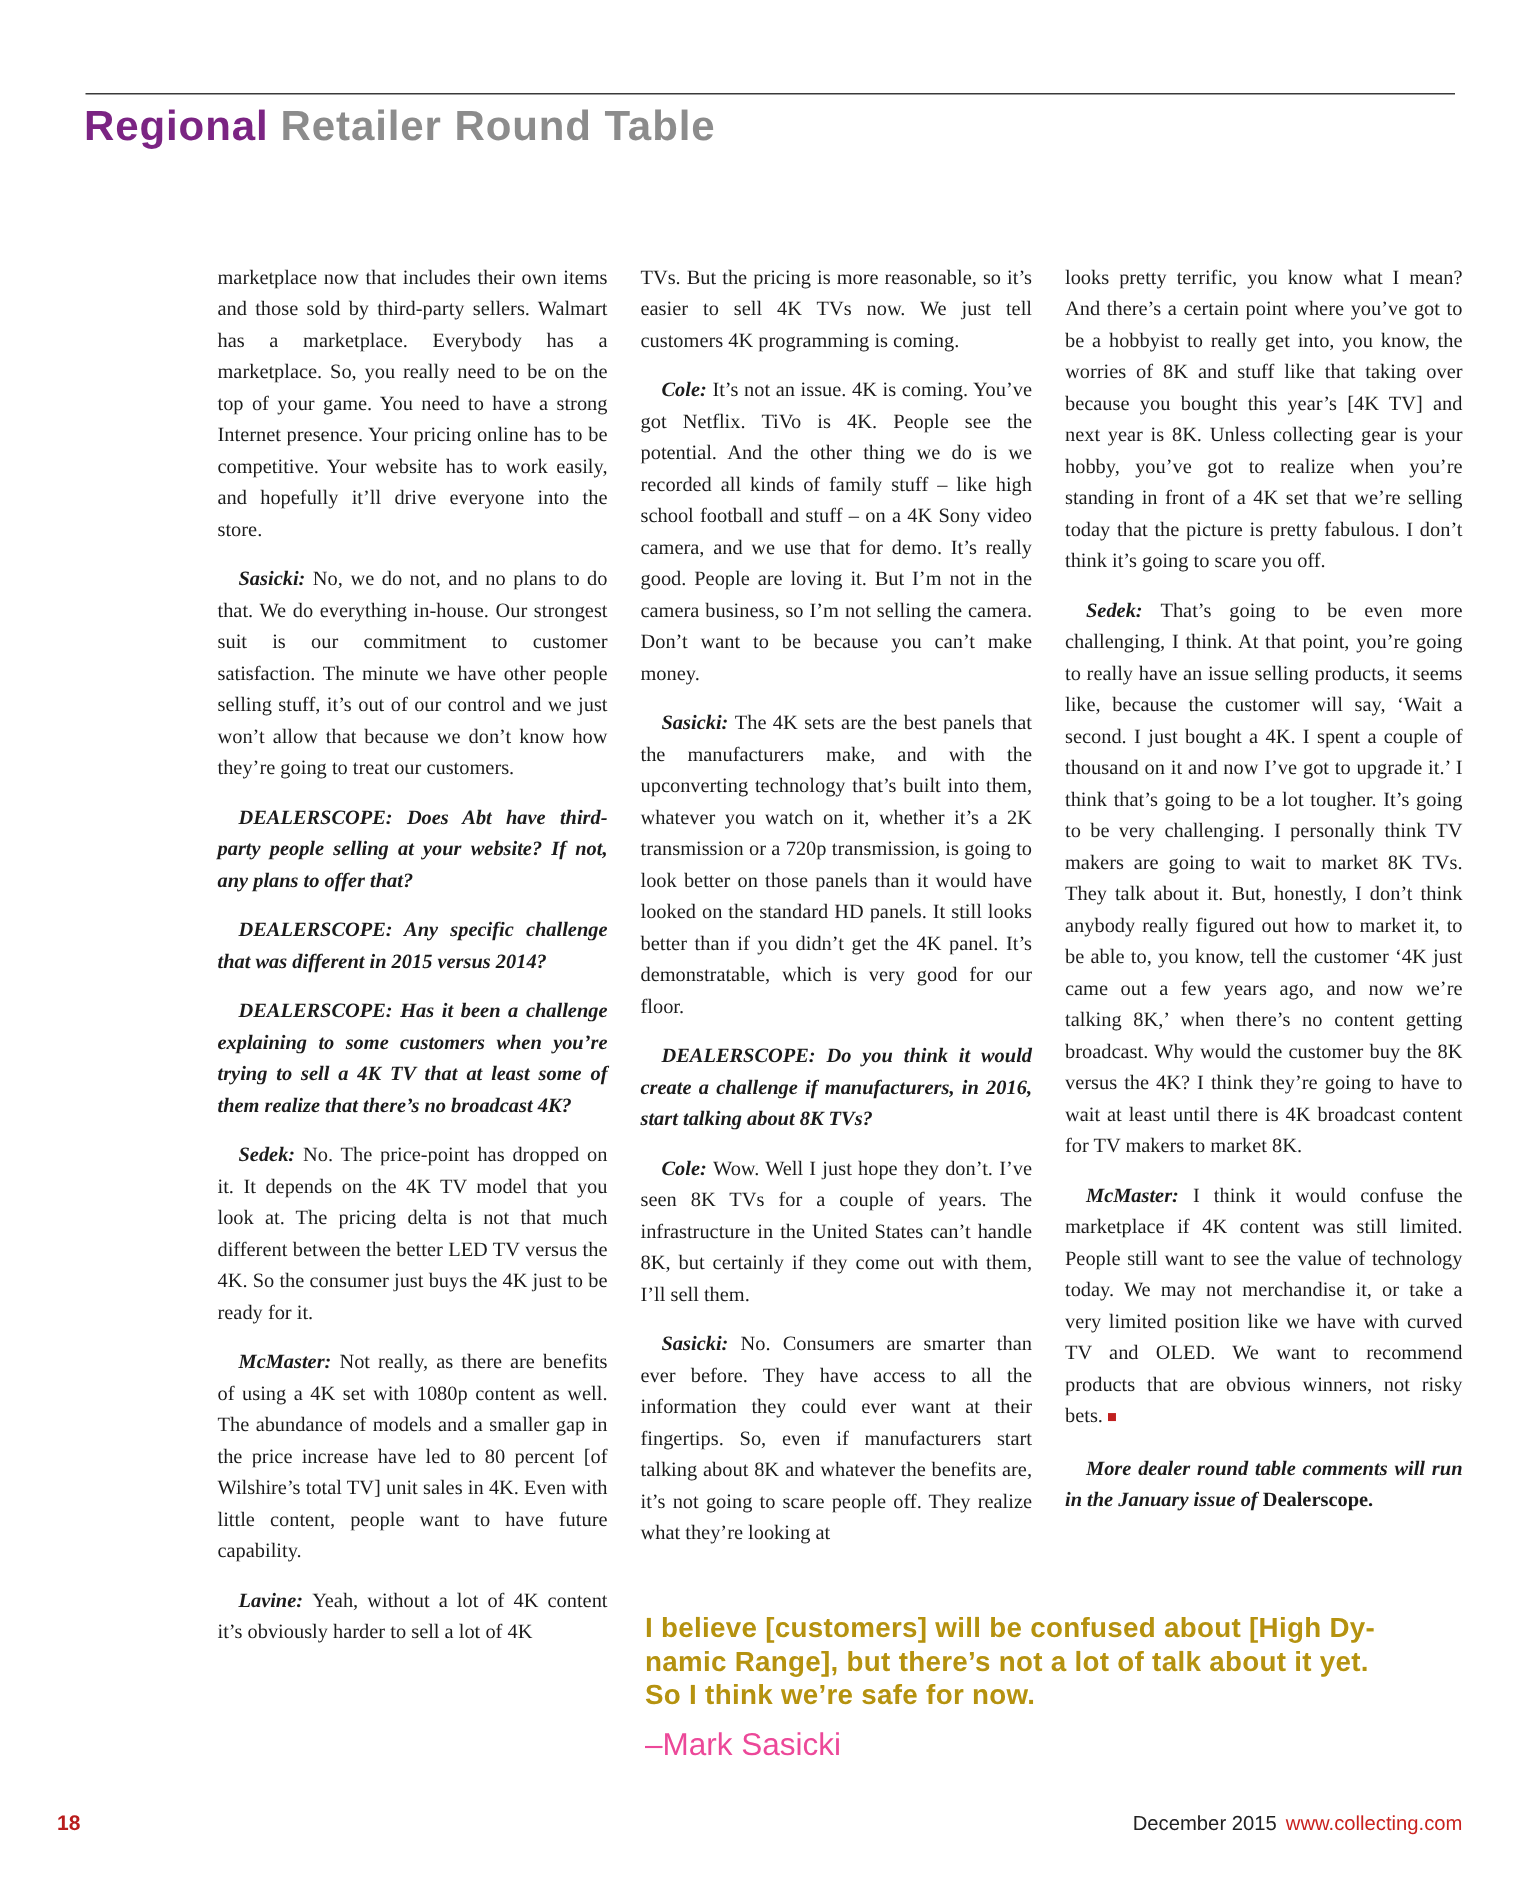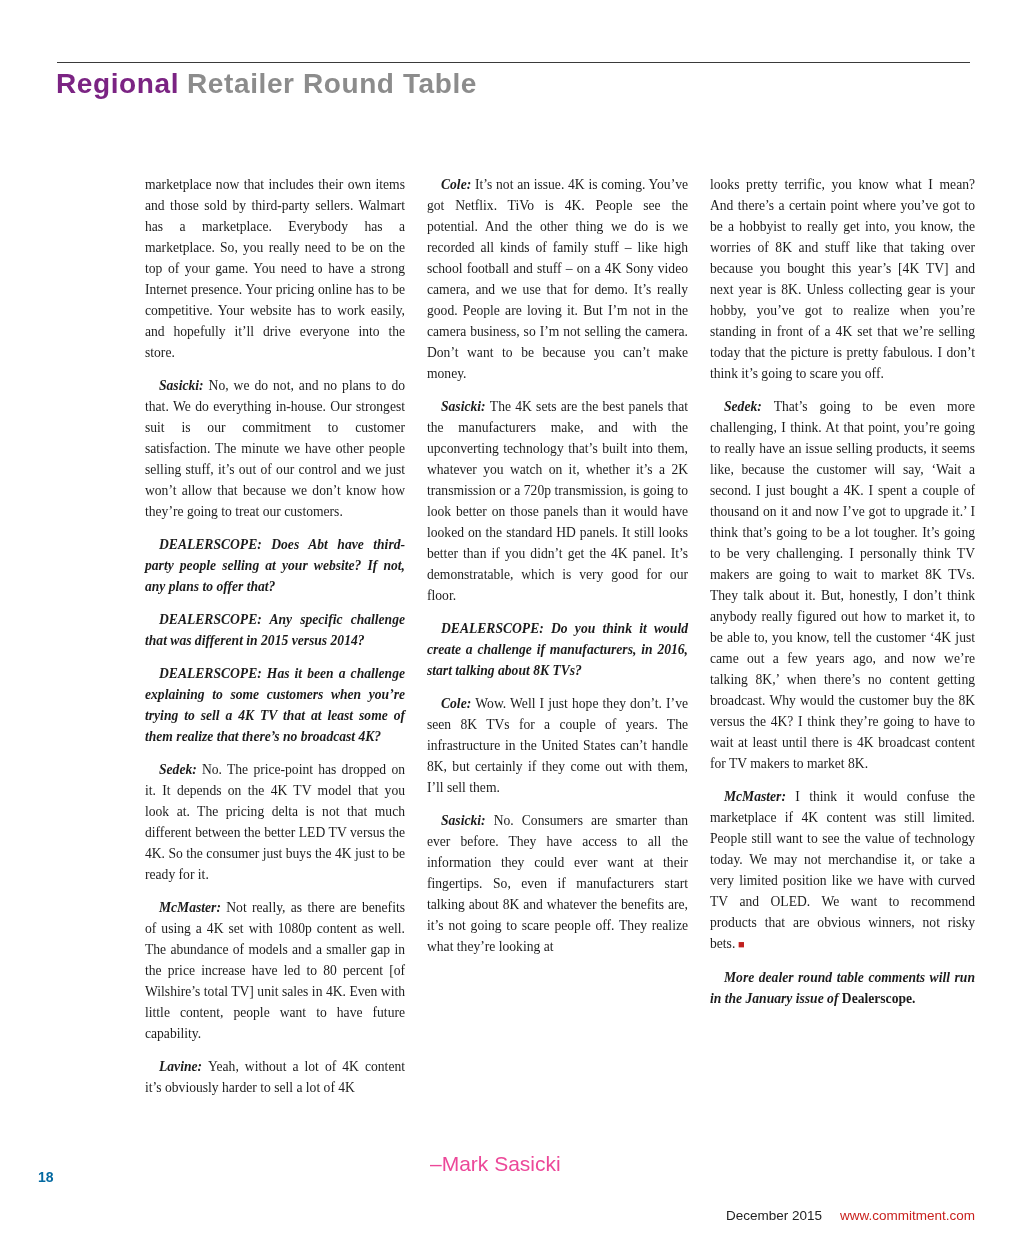--- a/index.html
+++ b/index.html
@@ -35,30 +35,30 @@
   .pullquote {
     position:absolute; left:430px; top:1074px; width:552px;
     font-family:"Liberation Sans", sans-serif; font-weight:bold;
     font-size:18.5px; line-height:22.5px; letter-spacing:0.2px;
   }
   .attribution {
     position:absolute; left:430px; top:1152px;
     font-family:"Liberation Sans", sans-serif; font-size:21px;
   }
   .footer-left {
-    position:absolute; left:38px; top:1169px;
+    position:absolute; left:38px; top:1207px;
     font-family:"Liberation Sans", sans-serif; font-weight:bold;
-    font-size:14px; color:#0369a1;
+    font-size:14px; color:#b91c1c;
   }
   .footer-right {
     position:absolute; right:49px; top:1208px;
     font-family:"Liberation Sans", sans-serif; font-size:13.5px; color:#222222;
     white-space:nowrap;
   }
-  .footer-right .date { margin-right:18px; }
+  .footer-right .date { margin-right:6px; }
   .footer-right a { text-decoration:none; cursor:pointer; }
 </style>
 </head>
 <body>
 
 <div class="page">
 
   <div class="top-rule"></div>
 
   <h1 class="masthead"><span class="accent" style="color: rgb(123, 36, 131);">Regional</span><span class="rest" style="color: rgb(140, 140, 140);">Retailer Round Table</span></h1>
@@ -67,33 +67,35 @@
       <p class="para plain">marketplace now that includes their own items and those sold by third-party sellers. Walmart has a marketplace. Everybody has a marketplace. So, you really need to be on the top of your game. You need to have a strong Internet presence. Your pricing online has to be competitive. Your website has to work easily, and hopefully it’ll drive everyone into the store.</p>
       <p class="para answer"><span class="lead">Sasicki: </span>No, we do not, and no plans to do that. We do everything in-house. Our strongest suit is our commitment to customer satisfaction. The minute we have other people selling stuff, it’s out of our control and we just won’t allow that because we don’t know how they’re going to treat our customers.</p>
       <p class="para question"><span class="lead">DEALERSCOPE: </span>Does Abt have third-party people selling at your website? If not, any plans to offer that?</p>
       <p class="para question"><span class="lead">DEALERSCOPE: </span>Any specific challenge that was different in 2015 versus 2014?</p>
       <p class="para question"><span class="lead">DEALERSCOPE: </span>Has it been a challenge explaining to some customers when you’re trying to sell a 4K TV that at least some of them realize that there’s no broadcast 4K?</p>
       <p class="para answer"><span class="lead">Sedek: </span>No. The price-point has dropped on it. It depends on the 4K TV model that you look at. The pricing delta is not that much different between the better LED TV versus the 4K. So the consumer just buys the 4K just to be ready for it.</p>
       <p class="para answer"><span class="lead">McMaster: </span>Not really, as there are benefits of using a 4K set with 1080p content as well. The abundance of models and a smaller gap in the price increase have led to 80 percent [of Wilshire’s total TV] unit sales in 4K. Even with little content, people want to have future capability.</p>
       <p class="para answer"><span class="lead">Lavine: </span>Yeah, without a lot of 4K content it’s obviously harder to sell a lot of 4K</p>
     </div>
   <div class="col col-2">
+      <p class="para plain">TVs.  But the pricing is more reasonable, so it’s easier to sell 4K TVs now. We just tell customers 4K programming is coming.</p>
       <p class="para answer"><span class="lead">Cole: </span>It’s not an issue. 4K is coming. You’ve got Netflix. TiVo is 4K. People see the potential. And the other thing we do is we recorded all kinds of family stuff – like high school football and stuff – on a 4K Sony video camera, and we use that for demo. It’s really good. People are loving it. But I’m not in the camera business, so I’m not selling the camera. Don’t want to be because you can’t make money.</p>
       <p class="para answer"><span class="lead">Sasicki: </span>The 4K sets are the best panels that the manufacturers make, and with the upconverting technology that’s built into them, whatever you watch on it, whether it’s a 2K transmission or a 720p transmission, is going to look better on those panels than it would have looked on the standard HD panels. It still looks better than if you didn’t get the 4K panel. It’s demonstratable, which is very good for our floor.</p>
       <p class="para question"><span class="lead">DEALERSCOPE: </span>Do you think it would create a challenge if manufacturers, in 2016, start talking about 8K TVs?</p>
       <p class="para answer"><span class="lead">Cole: </span>Wow. Well I just hope they don’t. I’ve seen 8K TVs for a couple of years. The infrastructure in the United States can’t handle 8K, but certainly if they come out with them, I’ll sell them.</p>
       <p class="para answer"><span class="lead">Sasicki: </span>No. Consumers are smarter than ever before. They have access to all the information they could ever want at their fingertips. So, even if manufacturers start talking about 8K and whatever the benefits are, it’s not going to scare people off. They realize what they’re looking at</p>
     </div>
   <div class="col col-3">
       <p class="para plain">looks pretty terrific, you know what I mean? And there’s a certain point where you’ve got to be a hobbyist to really get into, you know, the worries of 8K and stuff like that taking over because you bought this year’s [4K TV] and next year is 8K. Unless collecting gear is your hobby, you’ve got to realize when you’re standing in front of a 4K set that we’re selling today that the picture is pretty fabulous. I don’t think it’s going to scare you off.</p>
       <p class="para answer"><span class="lead">Sedek: </span>That’s going to be even more challenging, I think. At that point, you’re going to really have an issue selling products, it seems like, because the customer will say, ‘Wait a second. I just bought a 4K. I spent a couple of thousand on it and now I’ve got to upgrade it.’ I think that’s going to be a lot tougher. It’s going to be very challenging. I personally think TV makers are going to wait to market 8K TVs. They talk about it. But, honestly, I don’t think anybody really figured out how to market it, to be able to, you know, tell the customer ‘4K just came out a few years ago, and now we’re talking 8K,’ when there’s no content getting broadcast. Why would the customer buy the 8K versus the 4K? I think they’re going to have to wait at least until there is 4K broadcast content for TV makers to market 8K.</p>
       <p class="para answer"><span class="lead">McMaster: </span>I think it would confuse the marketplace if 4K content was still limited. People still want to see the value of technology today. We may not merchandise it, or take a very limited position like we have with curved TV and OLED. We want to recommend products that are obvious winners, not risky bets.<span class="endmark" style="color: rgb(192, 32, 31);"> ■</span></p>
       <p class="para note">More dealer round table comments will run in the January issue of <span class="tail">Dealerscope.</span></p>
     </div>
 
+  <div class="pullquote" style="color: rgb(181, 146, 15);">I believe [customers] will be confused about [High Dy-<br>namic Range], but there’s not a lot of talk about it yet.<br>So I think we’re safe for now.</div>
 
   <div class="attribution" style="color: #ec4899;">–Mark Sasicki</div>
 
   <div class="footer-left">18</div>
 
-  <div class="footer-right"><span class="date">December 2015</span><a style="color: rgb(201, 33, 30);">www.commitment.com</a></div>
+  <div class="footer-right"><span class="date">December 2015</span><a style="color: rgb(201, 33, 30);">www.collecting.com</a></div>
 
 </div>
 
 </body></html>

